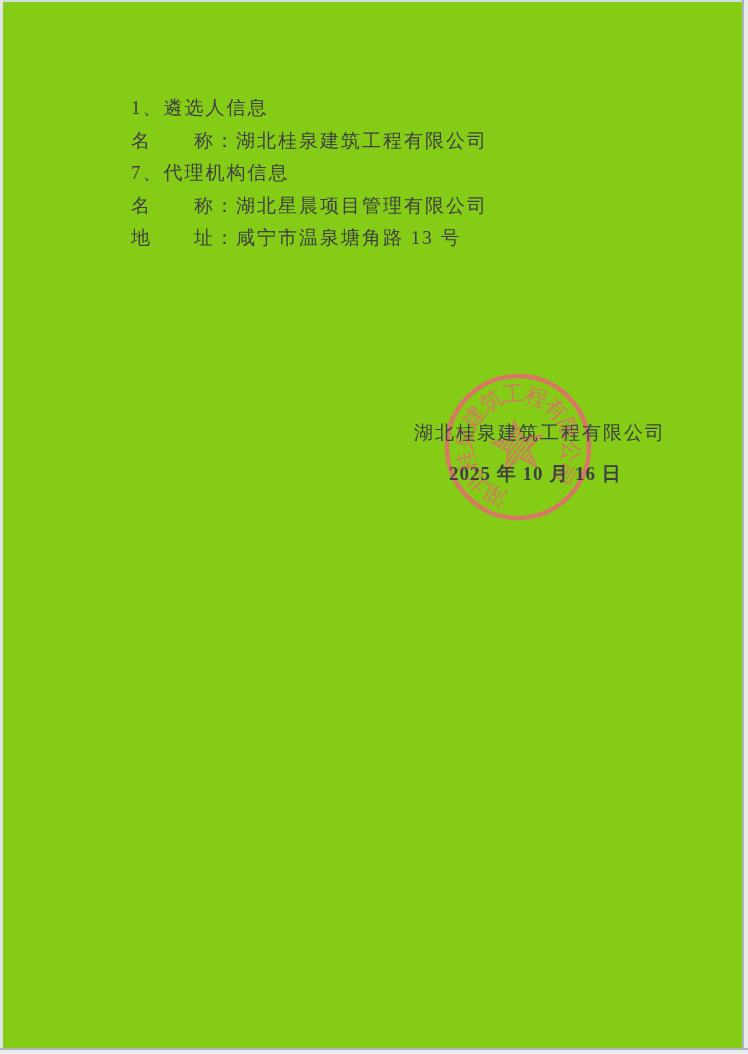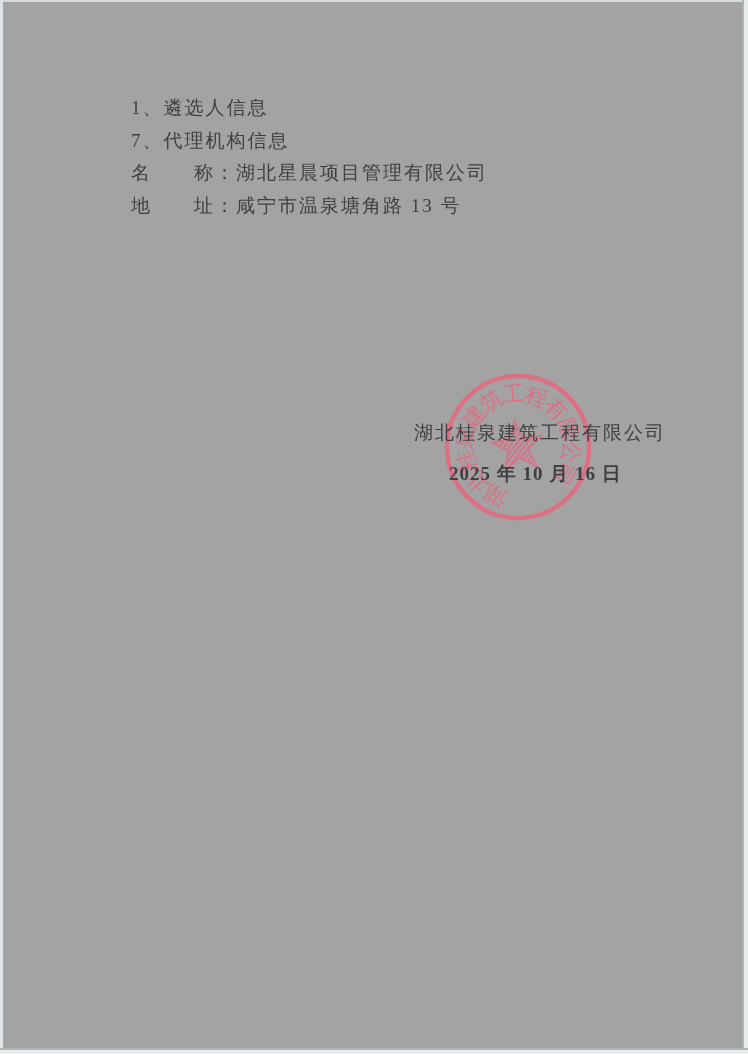--- a/index.html
+++ b/index.html
@@ -5,21 +5,21 @@
   html,body{margin:0;padding:0;}
   body{
     width:748px;height:1054px;
     background:#ffffff;
     font-family:"Liberation Serif","DejaVu Serif",serif;
     overflow:hidden;
   }
   .page{
     position:relative;
     width:748px;height:1054px;
-    background:#a3a3a3;
+    background:#84cc16;
   }
   
   .edge-top{position:absolute;left:0;top:0;width:748px;height:2px;background:#d4dbdf;}
   .edge-left{position:absolute;left:0;top:0;width:3px;height:1054px;background:#dfe4e8;}
   .edge-right-line{position:absolute;left:742px;top:0;width:2px;height:1054px;background:#adb5ba;}
   .edge-right-out{position:absolute;left:744px;top:0;width:4px;height:1054px;background:#e9eced;}
   .edge-bottom-line{position:absolute;left:0;top:1048px;width:748px;height:2px;background:#adb5ba;}
   .edge-bottom-out{position:absolute;left:0;top:1050px;width:748px;height:4px;background:#e9eced;}
 
   .text-block{
@@ -60,20 +60,23 @@
 
   <div class="edge-top"></div>
   <div class="edge-left"></div>
   <div class="edge-right-line"></div>
   <div class="edge-right-out"></div>
   <div class="edge-bottom-line"></div>
   <div class="edge-bottom-out"></div>
 
   <div class="text-block">
     <div>1、遴选人信息</div>
+    <div>
+      <span>名　　称：</span><span>湖北桂泉建筑工程有限公司</span>
+    </div>
     <div>7、代理机构信息</div>
     <div>
       <span>名　　称：</span><span>湖北星晨项目管理有限公司</span>
     </div>
     <div>
       <span>地　　址：</span><span>咸宁市温泉塘角路 13 号</span>
     </div>
   </div>
 
   <div class="sig-company">湖北桂泉建筑工程有限公司</div>

